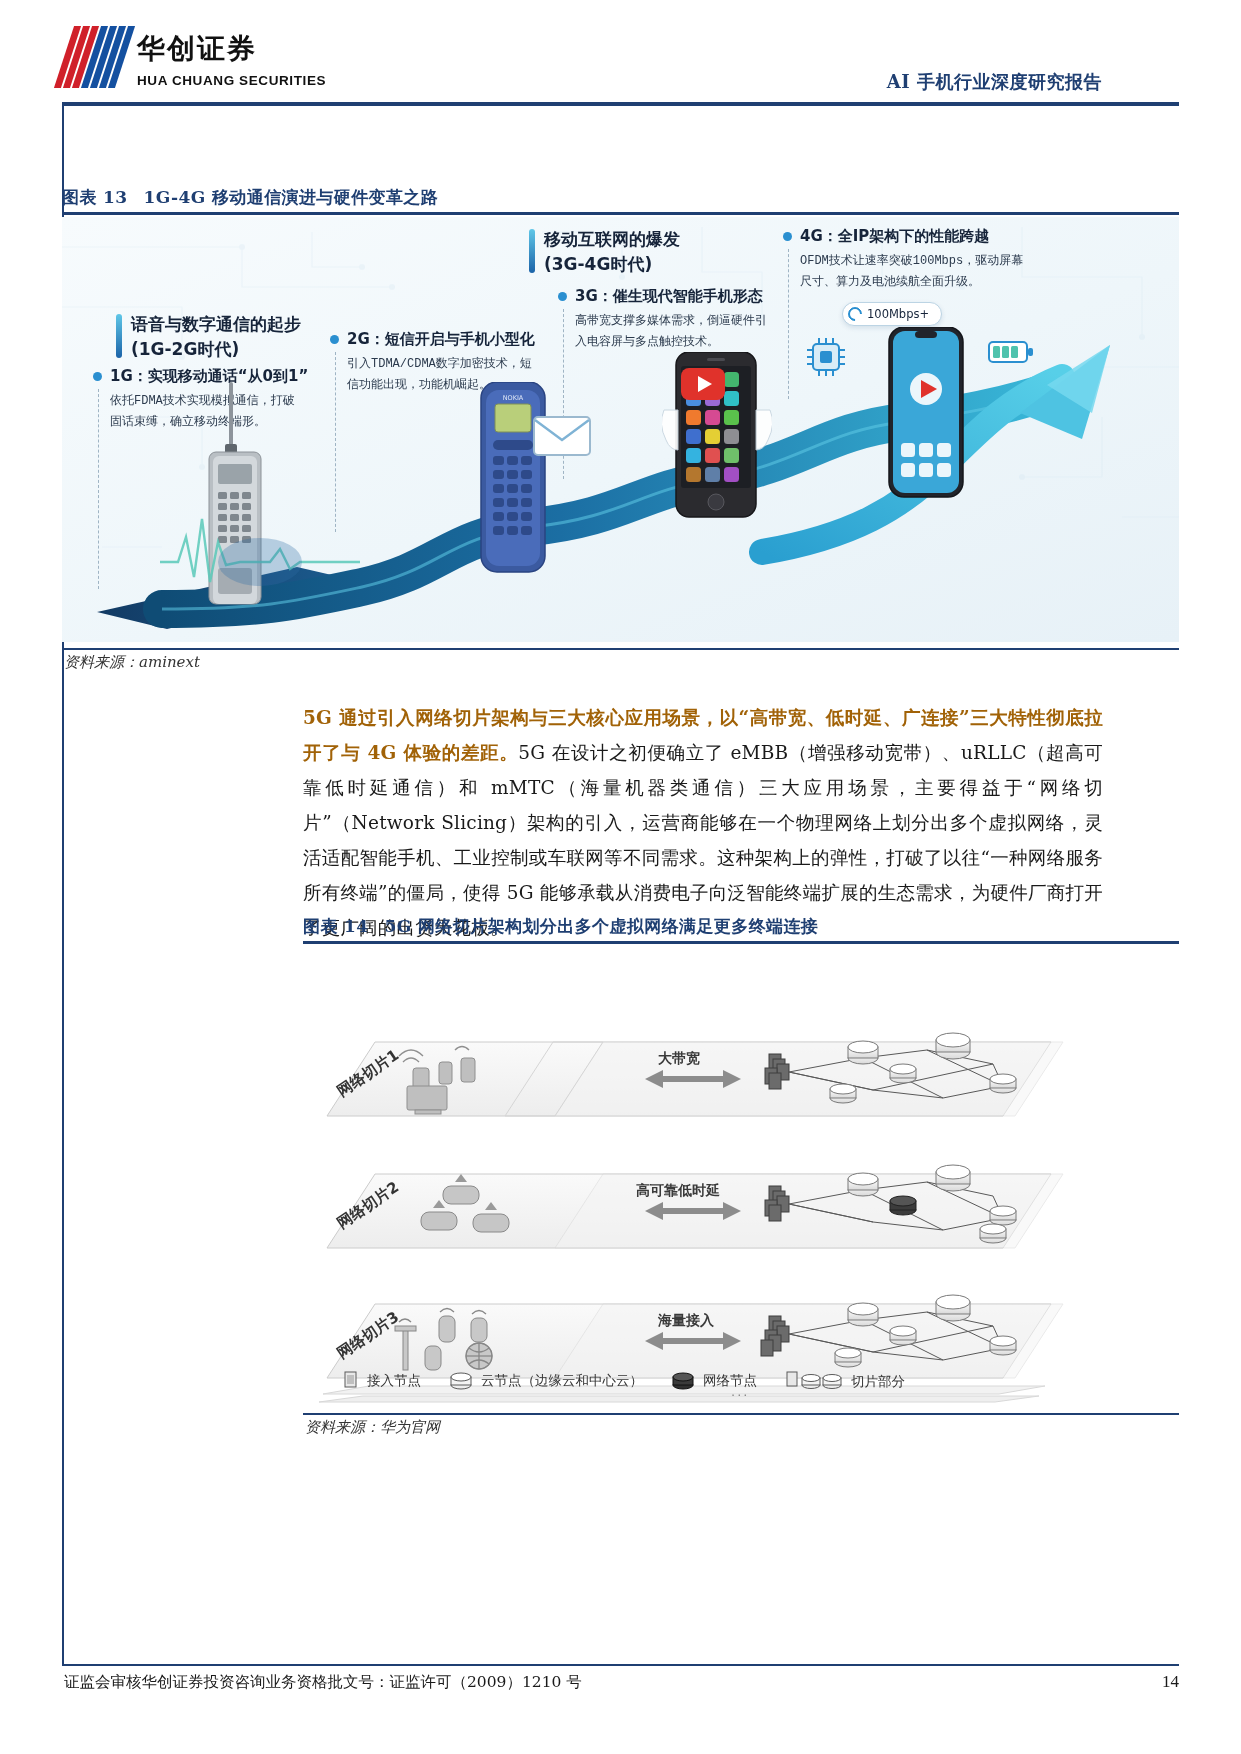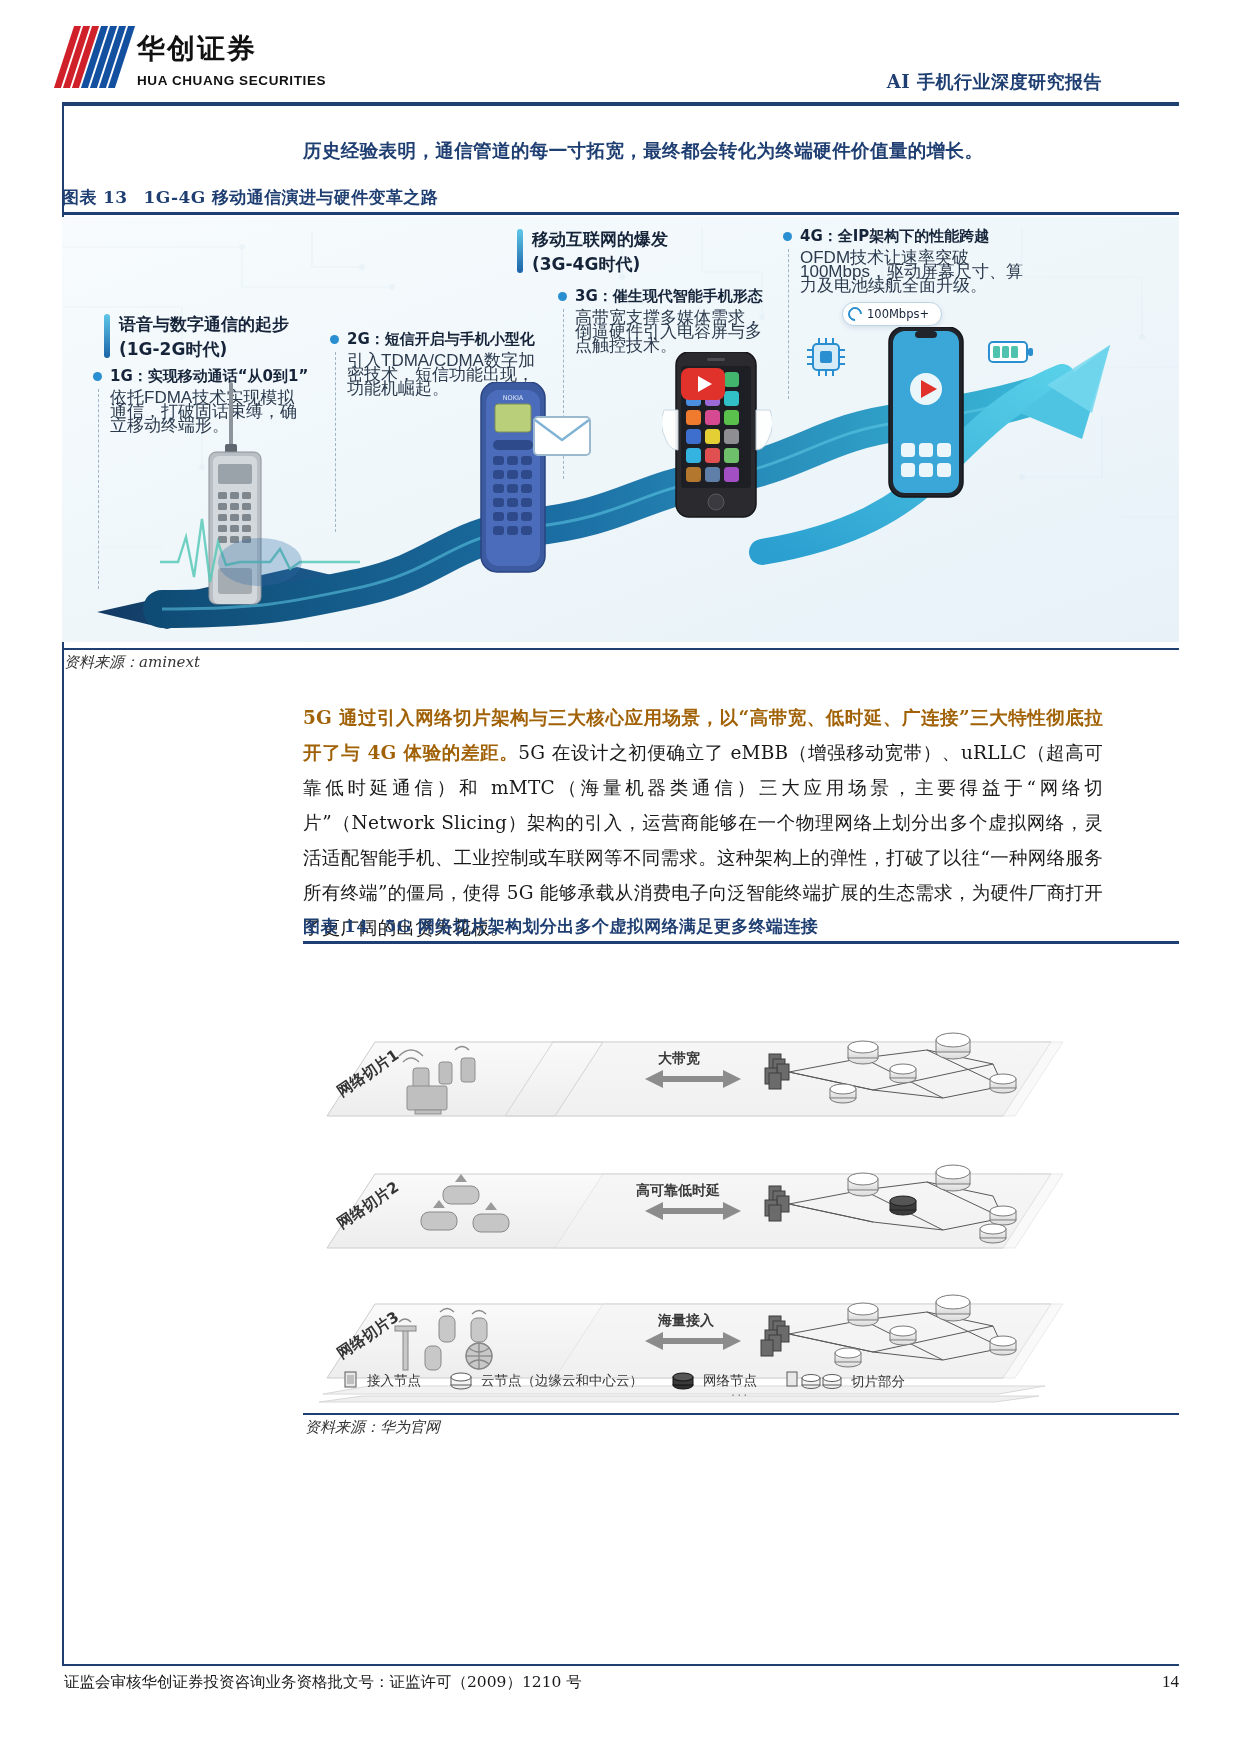--- a/index.html
+++ b/index.html
@@ -92,38 +92,39 @@
     overflow:hidden;
   }
   .circuit {
     position:absolute; inset:0; opacity:0.26;
   }
   .era {
     position:absolute;
     font-family:"DejaVu Sans","Liberation Sans",sans-serif;
     font-weight:bold; font-size:17px; color:#16243a; line-height:25px;
     padding-left:15px;
+    margin-left:12px;
   }
   .era::before {
     content:""; position:absolute; left:0; top:2px; width:6px; height:44px; border-radius:3px;
     background:linear-gradient(180deg,#5fc7e8,#1b63a8);
   }
   .item { position:absolute; }
   .item-title {
     font-family:"DejaVu Sans","Liberation Sans",sans-serif;
     font-weight:bold; font-size:15px; color:#16243a; white-space:nowrap;
     padding-left:20px; position:relative;
   }
   .item-title::before {
     content:""; position:absolute; left:3px; top:5px; width:9px; height:9px;
     border-radius:50%; background:#2a8fd0;
   }
   .item-desc {
-    font-family:Liberation Sans, sans-serif;
-    font-size:17px; color:#2b3a4d; line-height:14px; margin-top:5px;
+    font-family:Liberation Mono, monospace;
+    font-size:12px; color:#2b3a4d; line-height:21px; margin-top:5px;
     padding-left:20px; width:215px;
   }
   .dash {
     position:absolute; width:0; border-left:1.5px dashed #9fb4c4;
   }
 
   .pill {
     position:absolute;
     font-family:"DejaVu Sans","Liberation Sans",sans-serif;
     font-weight:normal; font-size:11.5px; color:#16243a;
@@ -176,21 +177,20 @@
       <div>
         <div class="logo-cn">华创证券</div>
         <div class="logo-en">HUA CHUANG SECURITIES</div>
       </div>
     </div>
     <div class="hdr-title">AI 手机行业深度研究报告</div>
   </div>
   <div class="hdr-rule"></div>
   <div class="side-rule"></div>
 
-  <div class="lead">历史经验表明，通信管道的每一寸拓宽，最终都会转化为终端硬件价值量的增长。</div>
 
   <div class="fig-cap cap13">
     <span class="num">图表 13</span><span>1G-4G 移动通信演进与硬件变革之路</span>
   </div>
   <div class="cap-rule cap13-rule"></div>
 
   <div class="fig13">
 
     <svg class="circuit" viewBox="0 0 1117 425" preserveAspectRatio="none">
       <g stroke="#cfe3ef" stroke-width="1.2" fill="none">

